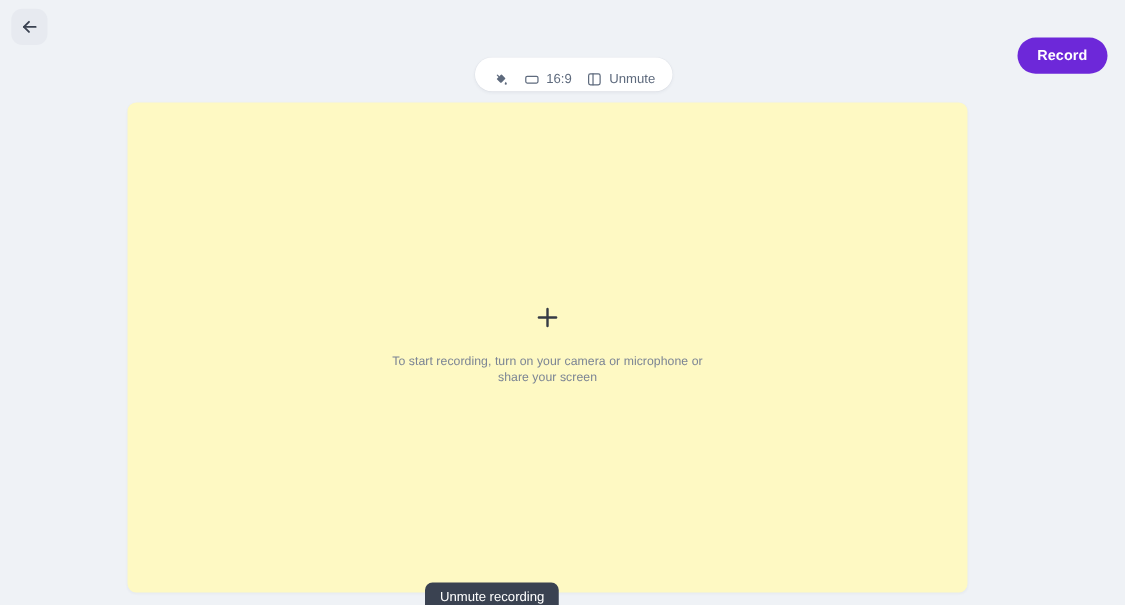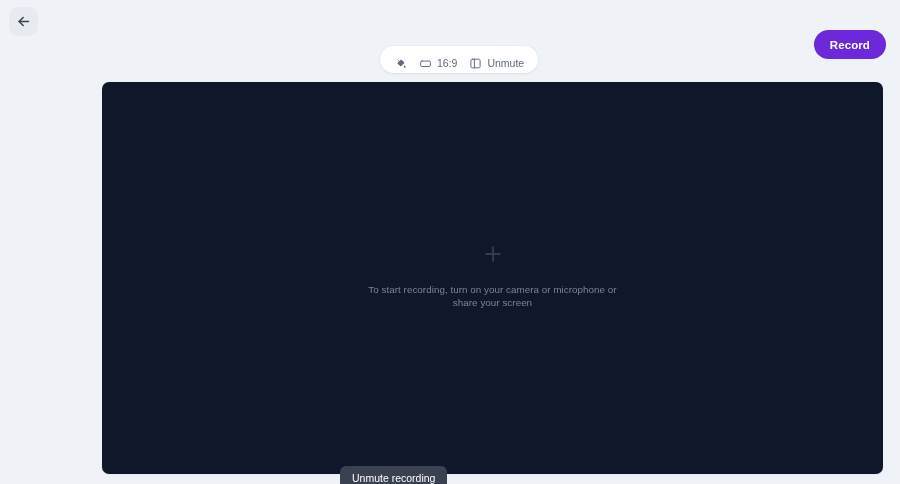--- a/index.html
+++ b/index.html
@@ -83,23 +83,23 @@
     line-height: 1;
   }
   .tool-item svg { display: block; flex: 0 0 auto; }
   .tool-label { color: #5e6a7d; font-size: 10.5px; }
 
   
   .stage {
     position: absolute;
     left: 102px;
     top: 82px;
-    width: 781px;
+    width: 672px;
     height: 392px;
-    background: #0f172a;
+    background: #fef9c3;
     border-radius: 7px;
     box-shadow: 0 1px 2px rgba(28, 42, 66, 0.04);
     overflow: hidden;
   }
   .stage-inner {
     position: absolute;
     inset: 0;
     display: flex;
     flex-direction: column;
     align-items: center;

